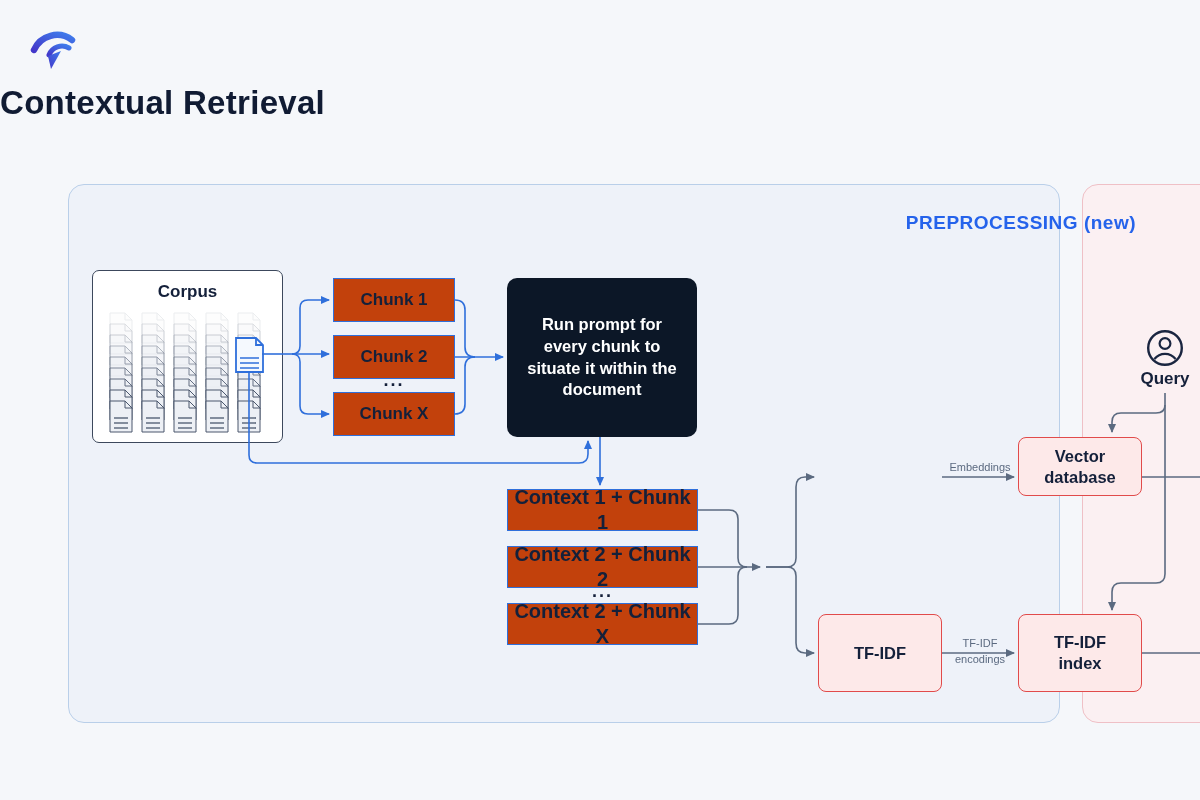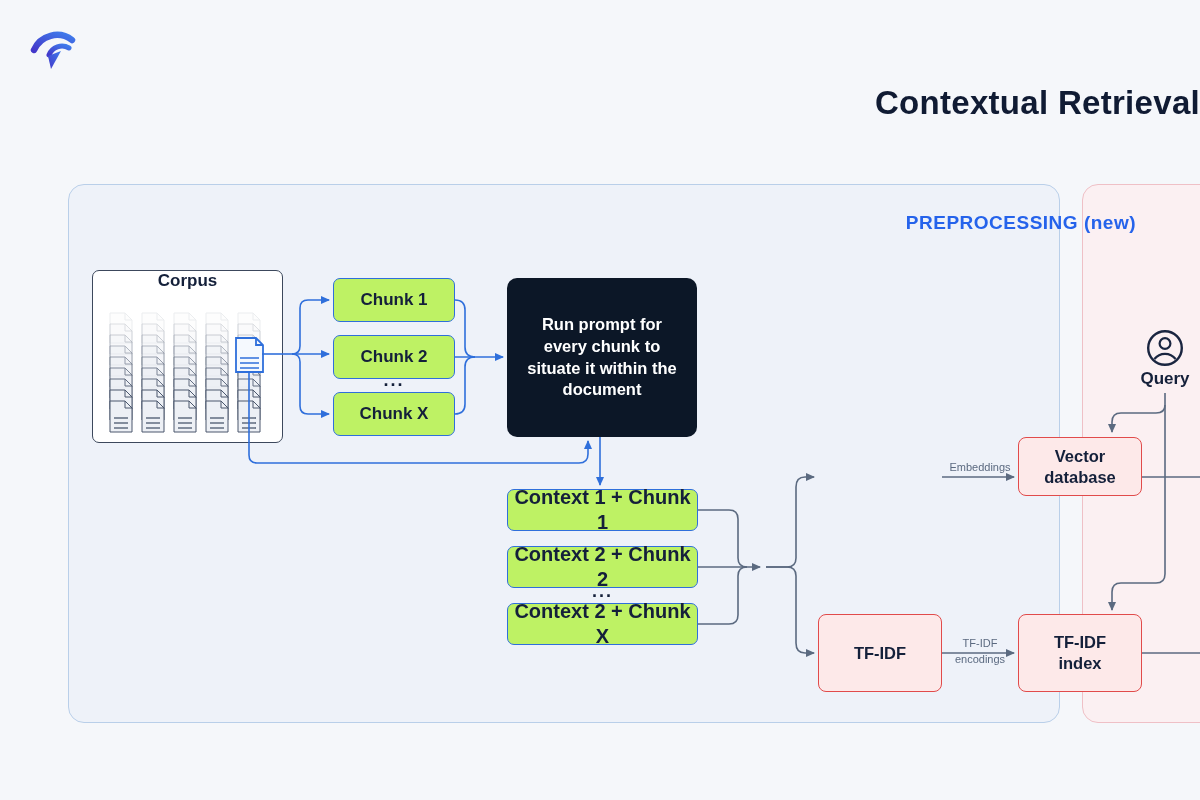--- a/index.html
+++ b/index.html
@@ -9,42 +9,42 @@
     --pink-border:#e14b4b;
     --gray-line:#5b6a80;
     --text-navy:#14203a;
   }
   *{box-sizing:border-box;margin:0;padding:0}
   body{font-family:"Liberation Sans","DejaVu Sans",sans-serif;background:#f5f7fa}
   .canvas{position:relative;width:1200px;height:800px;overflow:hidden;background:#f5f7fa}
 
   .abs{position:absolute}
 
-  .page-title{left:0;top:84px;width:1200px;text-align:right;font-size:33px;font-weight:800;
+  .page-title{left:0;top:84px;width:1200px;text-align:left;font-size:33px;font-weight:800;
     color:#101b33;letter-spacing:.3px;z-index:3}
 
   .panel{border-radius:16px;z-index:1}
   .panel-pre{left:68px;top:184px;width:992px;height:539px;background:#eef2f9;border:1px solid #b9cfe9}
   .panel-query{left:1082px;top:184px;width:160px;height:539px;background:#fbf0f2;border:1px solid #efc0c6}
 
   .pre-label{left:68px;top:212px;width:1068px;text-align:right;font-size:19px;font-weight:700;
     color:var(--preprocessing-label);letter-spacing:.5px;z-index:3}
 
   .corpus-box{left:92px;top:270px;width:191px;height:173px;background:#ffffff;border:1.5px solid #3c485c;
     border-radius:7px;z-index:2}
-  .corpus-title{width:100%;text-align:center;margin-top:0;font-size:17px;font-weight:700;color:var(--text-navy)}
+  .corpus-title{width:100%;text-align:center;margin-top:11px;font-size:17px;font-weight:700;color:var(--text-navy)}
   .corpus-svg{position:absolute;left:0;top:0;width:191px;height:173px}
 
   .connectors{left:0;top:0;width:1200px;height:800px;z-index:5;pointer-events:none}
   .stroke-blue{stroke:var(--accent-blue);stroke-width:1.6;fill:none}
   .stroke-gray{stroke:var(--gray-line);stroke-width:1.6;fill:none}
 
   .node{display:flex;align-items:center;justify-content:center;text-align:center;
     font-weight:700;color:var(--text-navy);z-index:10;white-space:pre-line;line-height:1.25}
-  .box-blue{background:#bef264;border:1.6px solid var(--accent-blue);border-radius:7px;font-size:17px}
+  .box-blue{background:#c2410c;border:1.6px solid var(--accent-blue);border-radius:0;font-size:17px}
   .chunk{left:333px;width:122px;height:44px}
   .chunk-1{top:278px}.chunk-2{top:335px}.chunk-x{top:392px}
   .context{left:507px;width:191px;height:42px;font-size:20px}
   .context-1{top:489px}.context-2{top:546px}.context-x{top:603px}
 
   .ellipsis{z-index:10;text-align:center;font-weight:800;font-size:18px;color:var(--text-navy);letter-spacing:2px}
   .chunk-ellipsis{left:333px;top:370px;width:122px}
   .context-ellipsis{left:507px;top:581px;width:191px}
 
   .dark-box{left:507px;top:278px;width:190px;height:159px;background:var(--dark-box);border-radius:10px;

